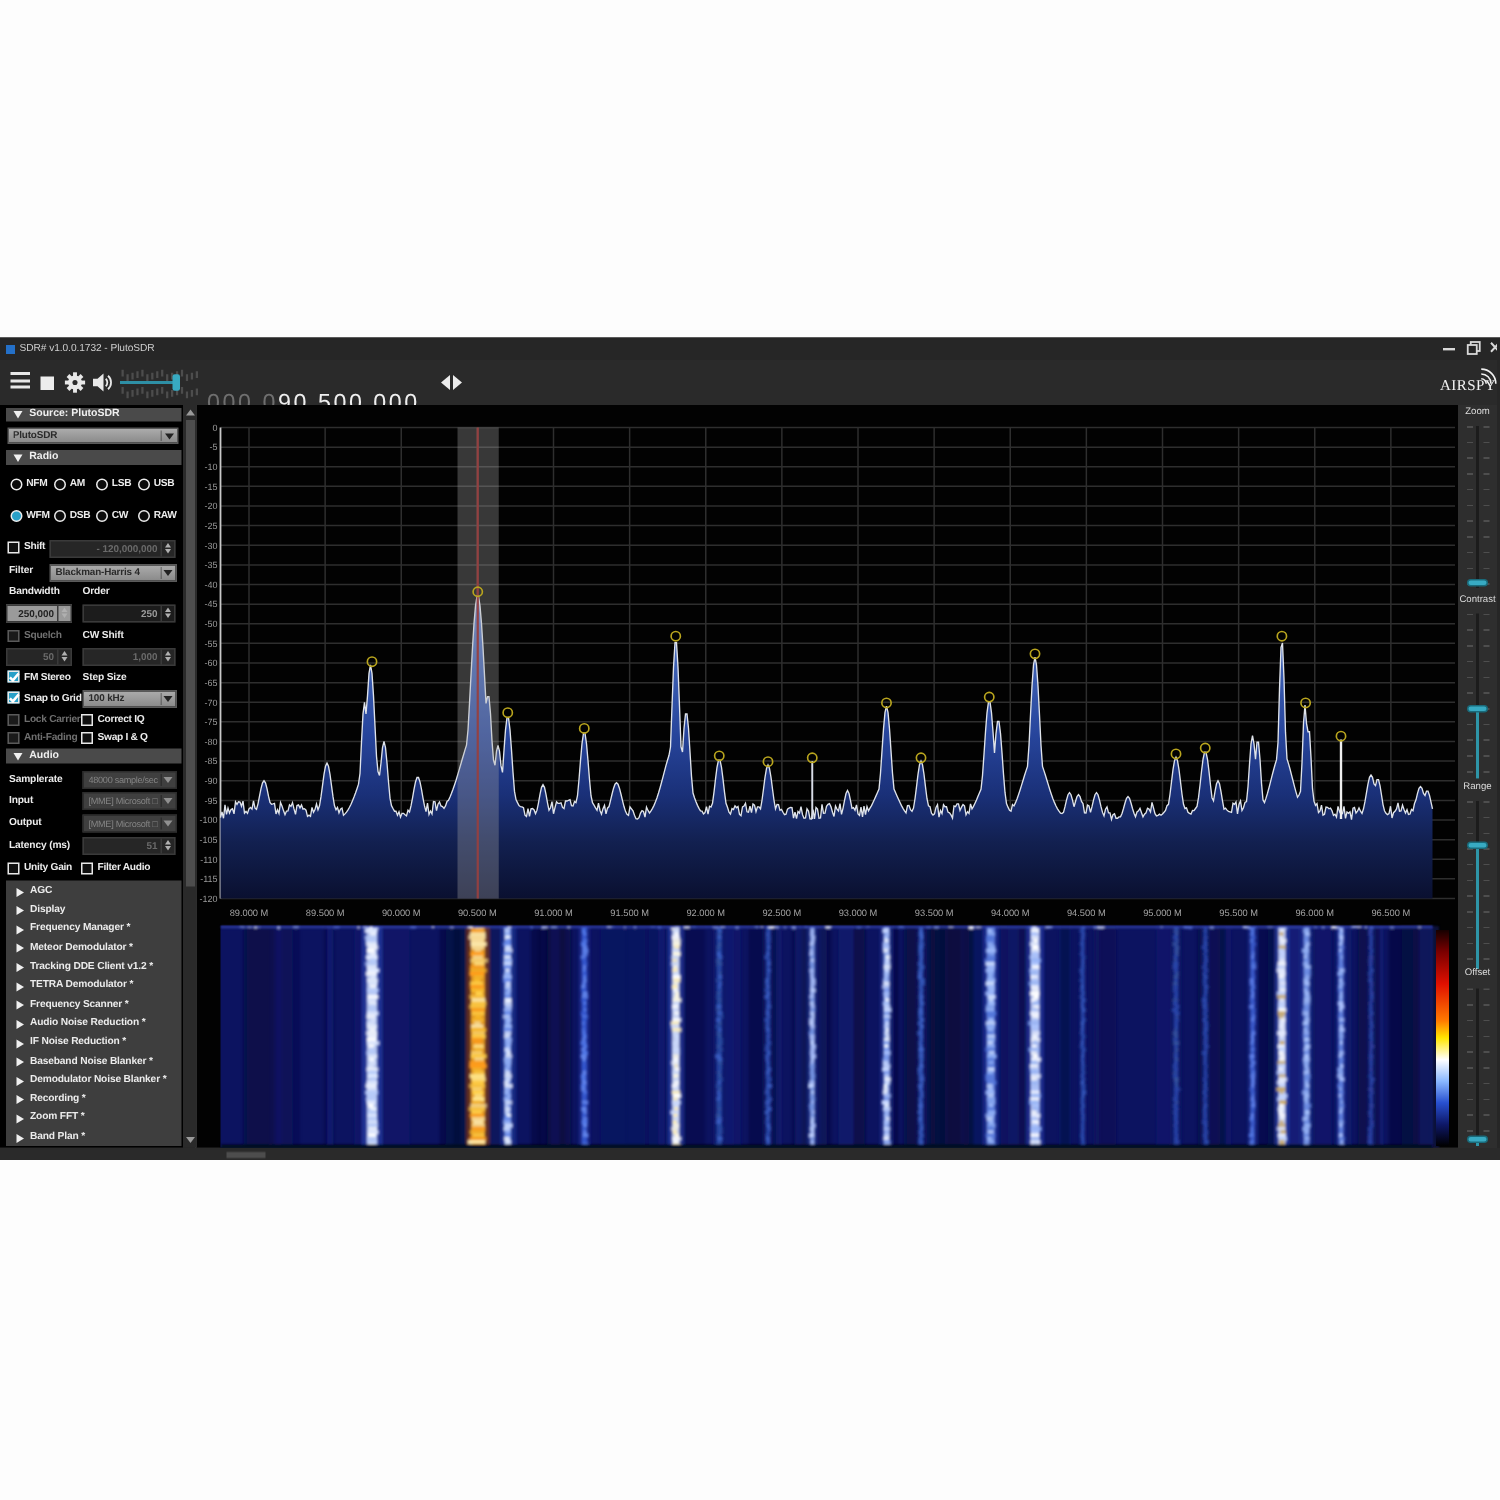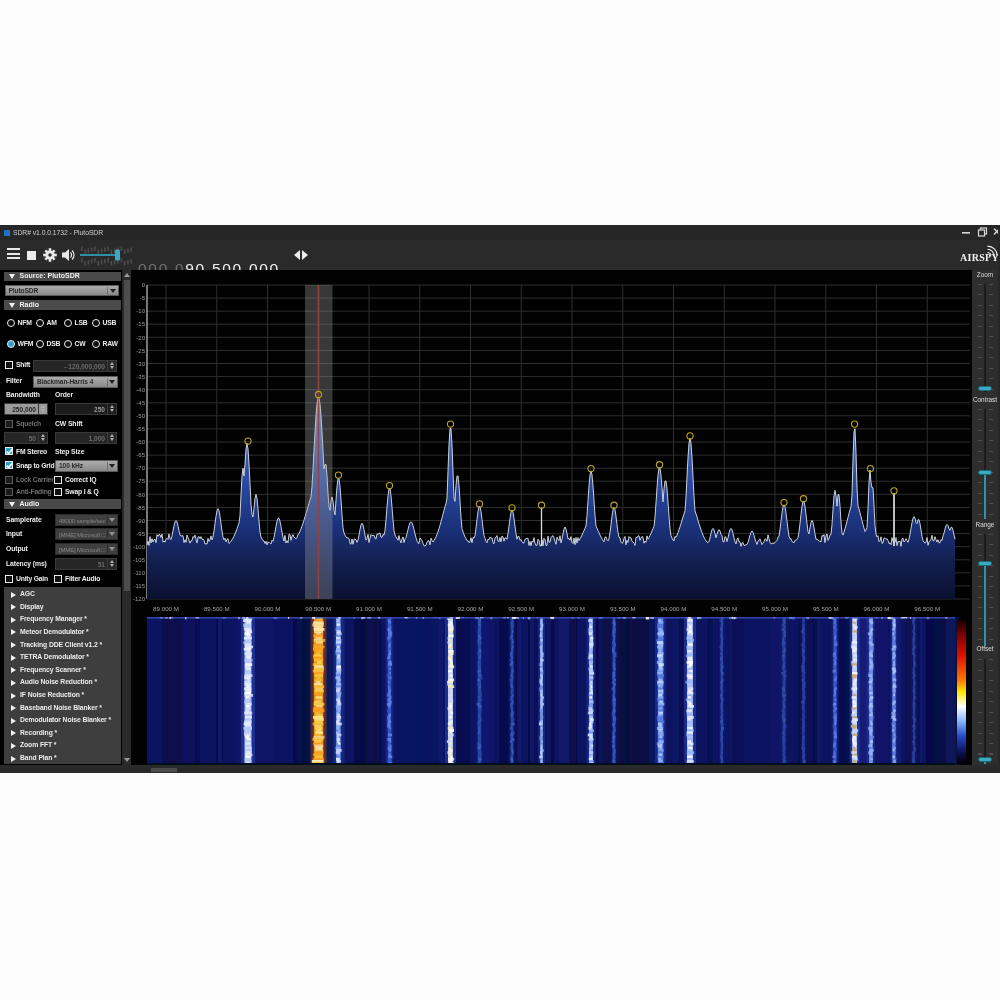--- a/index.html
+++ b/index.html
@@ -10,21 +10,21 @@
 #titlebar { position:absolute; left:0; top:225px; width:1000px; height:15px; background:#262626; }
 #titlebar .ticon { position:absolute; left:4px; top:4.5px; width:6px; height:6px; background:#2470c8; }
 #titlebar .ttxt { position:absolute; left:13px; top:3.5px; font-size:6.8px; letter-spacing:-0.05px; color:#cfcfcf; }
 #toolbar { position:absolute; left:0; top:240px; width:1000px; height:30px; background:#2a2a2a; }
 .hbar { position:absolute; left:7px; width:13px; height:2.2px; background:#e8e8e8; }
 #stopbtn { position:absolute; left:27px; top:10.5px; width:9px; height:9px; background:#ececec; }
 #freq { position:absolute; left:138px; top:20px; font-size:15.5px; letter-spacing:1.7px; color:#efefef; white-space:nowrap; }
 #freq .dim { color:#4e4e4e; }
 .arrL { position:absolute; left:293.5px; top:10px; width:0; height:0; border-top:5px solid transparent; border-bottom:5px solid transparent; border-right:6px solid #ececec; }
 .arrR { position:absolute; left:301.5px; top:10px; width:0; height:0; border-top:5px solid transparent; border-bottom:5px solid transparent; border-left:6px solid #ececec; }
-#airspy { position:absolute; left:960px; top:12px; font-family:"Liberation Serif",serif; font-weight:700; font-size:10px; color:#f2f2f2; letter-spacing:0.3px; }
+#airspy { position:absolute; left:960px; top:12px; font-family:"Liberation Serif",serif; font-weight:400; font-size:10px; color:#f2f2f2; letter-spacing:0.3px; }
 #lpanel { position:absolute; left:0; top:270px; width:122px; height:495px; background:#000; overflow:hidden; }
 .hdr { position:absolute; left:3.5px; width:117px; height:9.5px; background:#4a4a4a; }
 .tri-d { position:absolute; left:5px; top:2.5px; width:0; height:0; border-left:3.5px solid transparent; border-right:3.5px solid transparent; border-top:5px solid #f0f0f0; }
 .hlab { position:absolute; left:16px; top:0.5px; font-size:7px; font-weight:700; color:#f0f0f0; }
 .cbrow { position:absolute; height:10px; }
 .cbx { position:absolute; left:0; top:0; width:8px; height:8px; background:#101010; border:1.2px solid #e8e8e8; }
 .cbx svg { position:absolute; left:-1.5px; top:-1.5px; }
 .cbon { background:#28a0c8; }
 .cbdis { border-color:#5a5a5a; background:#1a1a1a; }
 .rad { position:absolute; left:0; top:0; width:8.5px; height:8.5px; border-radius:50%; background:#0c0c0c; border:1.4px solid #ececec; }

